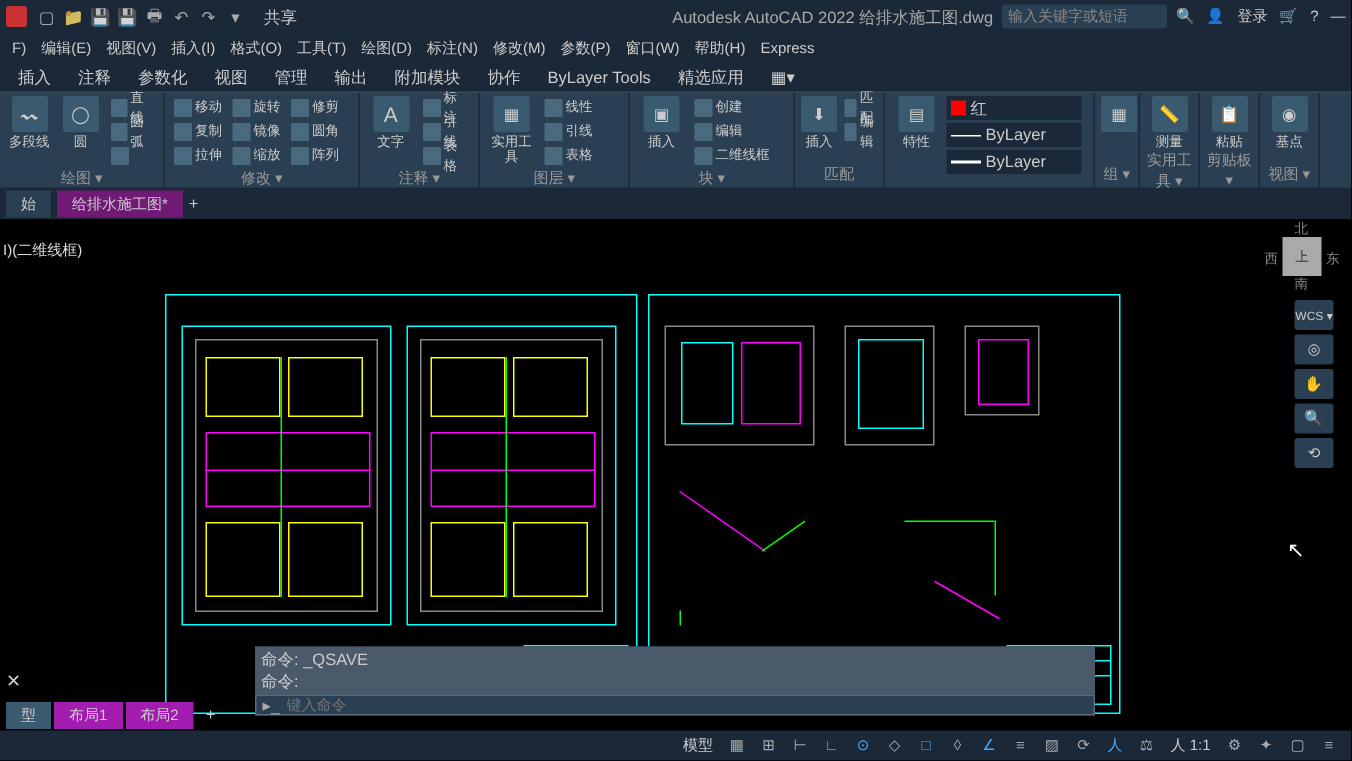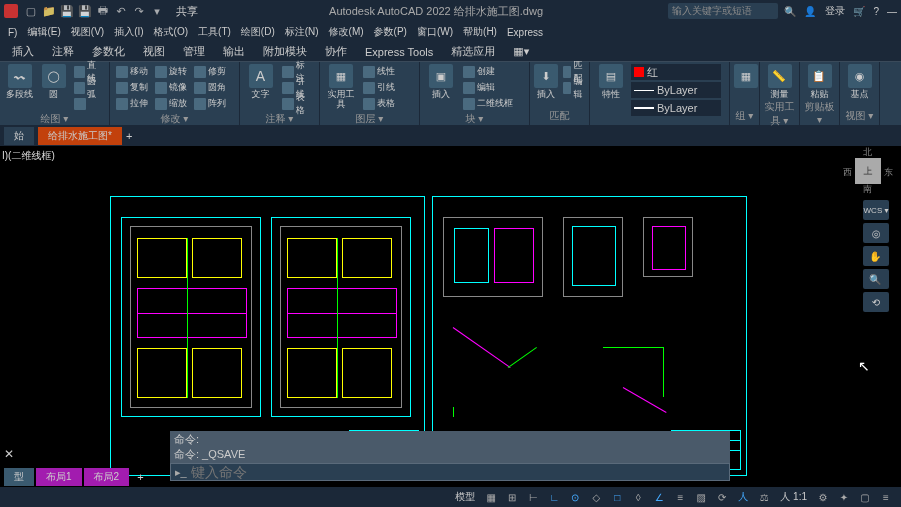--- a/index.html
+++ b/index.html
@@ -2,21 +2,21 @@
 <html><head>
 <meta charset="utf-8">
 <style>
 *{margin:0;padding:0;box-sizing:border-box;font-family:"Microsoft YaHei",sans-serif;font-size:11px;color:#ccc}
 body{width:901px;height:507px;background:#000;overflow:hidden;position:relative}
 .titlebar{height:22px;background:#1b2838;display:flex;align-items:center;padding:0 4px;gap:6px}
 .titlebar .logo{width:14px;height:14px;background:#c83232;border-radius:2px}
 .titlebar .qat{display:flex;gap:4px}
 .titlebar .qat span{width:14px;height:14px;display:flex;align-items:center;justify-content:center;opacity:.8}
 .titlebar .share{padding:0 6px;font-size:10px}
-.titlebar .title{flex:1;text-align:center;font-size:11px;color:#aaa}
+.titlebar .title{flex:1;text-align:right;font-size:11px;color:#aaa}
 .titlebar .search{width:110px;height:16px;background:#2a3f52;border-radius:2px;padding:0 4px;font-size:10px;color:#888;display:flex;align-items:center}
 .titlebar .right{display:flex;gap:8px;align-items:center}
 .titlebar .right span{font-size:10px}
 .menubar{height:20px;background:#1b2838;display:flex;align-items:center;padding:0 4px;gap:2px}
 .menubar span{padding:0 4px;font-size:10px;color:#ccc}
 .ribtabs{height:20px;background:#1b2838;display:flex;align-items:center;padding:0 4px;gap:2px;border-bottom:1px solid #3a4a5a}
 .ribtabs span{padding:2px 8px;font-size:11px;color:#ccc}
 .ribbon{height:64px;background:#2a3f52;display:flex;border-bottom:1px solid #1b2838}
 .panel{display:flex;flex-direction:column;border-right:1px solid #1b2838;padding:2px 4px}
 .panel .body{flex:1;display:flex;gap:3px;align-items:flex-start}
@@ -25,23 +25,23 @@
 .bigbtn .ico{width:24px;height:24px;background:#3a5a6f;border-radius:2px;display:flex;align-items:center;justify-content:center}
 .bigbtn .txt{font-size:9px;text-align:center;line-height:10px}
 .vstack{display:flex;flex-direction:column;gap:1px}
 .smallbtn{display:flex;align-items:center;gap:2px;height:15px;padding:0 2px}
 .smallbtn .ico{width:12px;height:12px;background:#4a6a7f;border-radius:1px}
 .smallbtn .txt{font-size:9px}
 .layersel{width:90px;height:16px;background:#1b2838;display:flex;align-items:center;padding:0 3px;gap:3px;font-size:9px}
 .swatch{width:10px;height:10px}
 .filetabs{height:20px;background:#1b2838;display:flex;align-items:center;padding:0 4px;gap:4px}
 .filetabs .tab{padding:2px 10px;font-size:10px;background:#2a3f52}
-.filetabs .tab.active{background:#c2410c}
+.filetabs .tab.active{background:#701a75}
 .canvas{position:absolute;left:0;top:146px;right:0;bottom:42px;background:#000}
-.canvas .toptext{position:absolute;left:2px;top:3px;font-size:10px;color:#ddd}
+.canvas .toptext{position:absolute;left:2px;top:14px;font-size:10px;color:#ddd}
 .sheet{position:absolute;border:1px solid #0ff}
 .sheet.s1{left:110px;top:50px;width:315px;height:280px}
 .sheet.s2{left:432px;top:50px;width:315px;height:280px}
 .plan{position:absolute;border:1px solid #0ff}
 .plan .grid{position:absolute;inset:8px;border:1px solid #888}
 .plan .room{position:absolute;border:1px solid #ff0}
 .plan .pipe{position:absolute;background:#f0f;height:1px}
 .plan .pipeh{position:absolute;background:#0f0;width:1px}
 .diag{position:absolute}
 .diag .ln{position:absolute;background:#0f0}
@@ -51,21 +51,21 @@
 .navcube{position:absolute;right:12px;top:150px;width:42px;height:42px}
 .navcube .cube{width:26px;height:26px;background:#aaa;margin:8px auto;transform:rotate(0);display:flex;align-items:center;justify-content:center;color:#333;font-size:9px}
 .navcube .dir{position:absolute;font-size:9px;color:#888}
 .navcube .n{top:-4px;left:16px}.navcube .s{bottom:-4px;left:16px}.navcube .w{left:-4px;top:16px}.navcube .e{right:-4px;top:16px}
 .navbar{position:absolute;right:12px;top:200px;width:26px;display:flex;flex-direction:column;gap:3px}
 .navbar span{width:26px;height:20px;background:#2a3f52;border-radius:2px;display:flex;align-items:center;justify-content:center;font-size:10px}
 .cmdbar{position:absolute;left:170px;bottom:40px;width:560px;height:36px;background:#3a4a5a;display:flex;flex-direction:column}
 .cmdhist{flex:1;background:#4a5a6a;padding:1px 4px;font-size:10px;color:#ccc;display:flex;flex-direction:column;justify-content:flex-end}
 .cmdline{height:18px;background:#2a3f52;display:flex;align-items:center;padding:0 4px;gap:4px;border:1px solid #5a6a7a}
 .cmdline .icon{width:12px;height:12px;color:#aaa}
-.cmdline input{flex:1;background:transparent;border:none;color:#ccc;font-size:14px;outline:none}
+.cmdline input{flex:1;background:transparent;border:none;color:#ccc;font-size:10px;outline:none}
 .cmdx{position:absolute;left:4px;bottom:46px;font-size:12px;color:#ccc}
 .layouttabs{position:absolute;left:0;bottom:20px;height:20px;display:flex;align-items:center;gap:2px;padding:0 4px}
 .layouttabs .tab{padding:2px 10px;font-size:10px;background:#a21caf}
 .layouttabs .tab.active{background:#3a5a6f}
 .layouttabs .add{padding:2px 6px}
 .statusbar{position:absolute;left:0;right:0;bottom:0;height:20px;background:#1b2838;display:flex;align-items:center;justify-content:flex-end;padding:0 6px;gap:3px}
 .statusbar .btn{width:18px;height:16px;display:flex;align-items:center;justify-content:center;font-size:10px;color:#aaa}
 .statusbar .btn.on{color:#4af}
 .statusbar .txt{font-size:10px;padding:0 4px}
 .cursor{position:absolute;left:858px;top:358px;font-size:14px;color:#fff;pointer-events:none}
@@ -116,21 +116,21 @@
 
 <div class="ribtabs">
   <span>插入</span>
   <span>注释</span>
   <span>参数化</span>
   <span>视图</span>
   <span>管理</span>
   <span>输出</span>
   <span>附加模块</span>
   <span>协作</span>
-  <span>Express Tools</span>
+  <span>ByLayer Tools</span>
   <span>精选应用</span>
   <span>▦▾</span>
 </div>
 
 <div class="ribbon">
   <div class="panel" style="width:110px">
     <div class="body">
       <div class="bigbtn">
           <span class="ico">〰</span>
           <span class="txt">多段线</span>
@@ -424,22 +424,22 @@
   <span style="font-size:8px">WCS ▾</span>
   <span>◎</span>
   <span>✋</span>
   <span>🔍</span>
   <span>⟲</span>
 </div>
 
 <span class="cmdx">✕</span>
 <div class="cmdbar">
   <div class="cmdhist">
+    <div>命令:  _QSAVE</div>
     <div>命令:</div>
-    <div>命令:  _QSAVE</div>
   </div>
   <div class="cmdline">
     <span class="icon">▸_</span>
     <input placeholder="键入命令" style="">
   </div>
 </div>
 
 <div class="layouttabs">
   <span class="tab active">型</span>
   <span class="tab">布局1</span>

